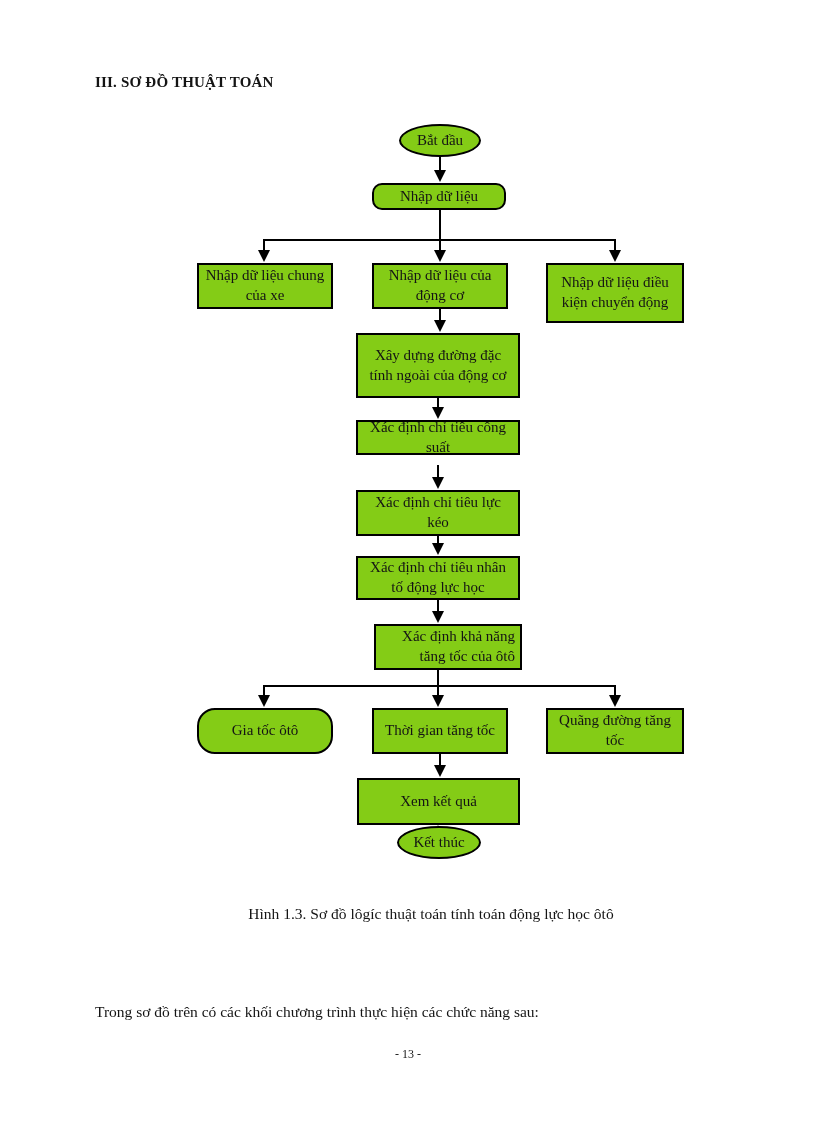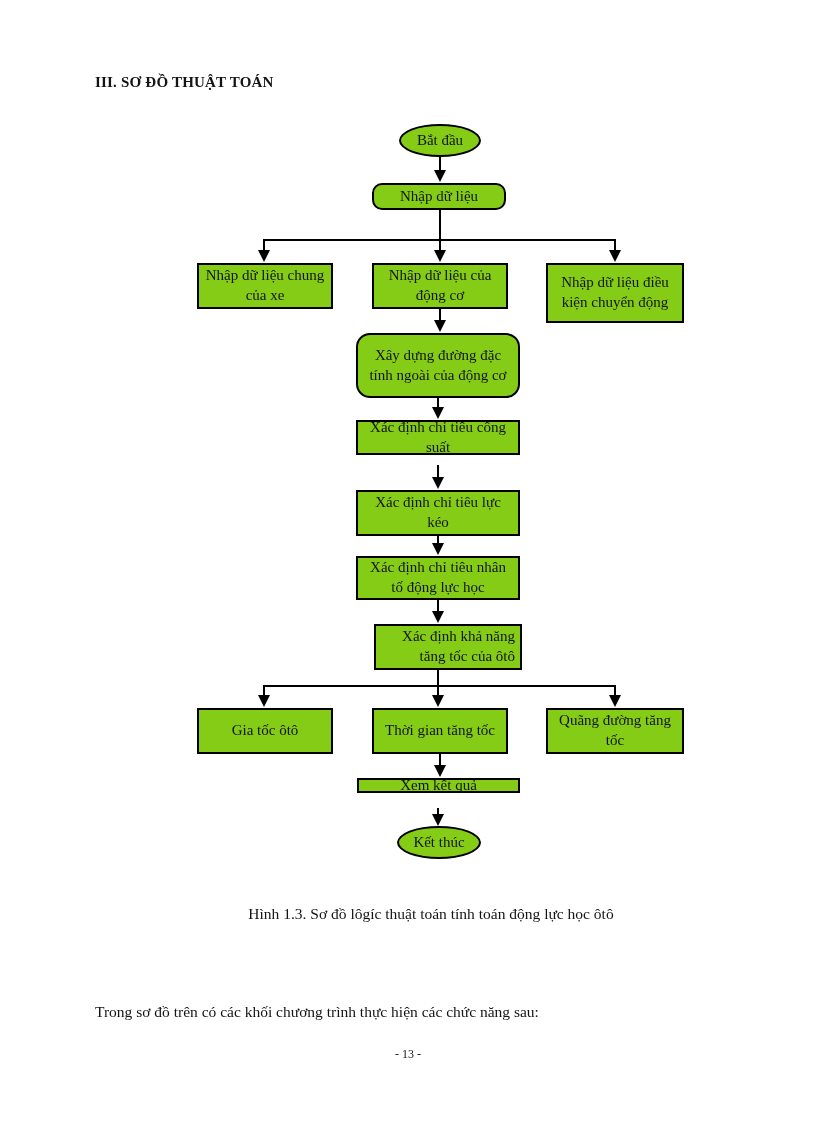--- a/index.html
+++ b/index.html
@@ -71,37 +71,37 @@
   <div class="node terminal" style="left:399px; top:124px; width:82px; height:33px;">Bắt đầu</div>
 
   <div class="node" style="left:372px; top:183px; width:134px; height:27px;border-radius:10px;">Nhập dữ liệu</div>
 
   <div class="node" style="left:197px; top:263px; width:136px; height:46px;">Nhập dữ liệu chung của xe</div>
 
   <div class="node" style="left:372px; top:263px; width:136px; height:46px;">Nhập dữ liệu của động cơ</div>
 
   <div class="node" style="left:546px; top:263px; width:138px; height:60px;">Nhập dữ liệu điều kiện chuyển động</div>
 
-  <div class="node" style="left:356px; top:333px; width:164px; height:65px;border-radius:14px;">Xây dựng đường đặc tính ngoài của động cơ</div>
+  <div class="node" style="left:356px; top:333px; width:164px; height:65px;">Xây dựng đường đặc tính ngoài của động cơ</div>
 
   <div class="node" style="left:356px; top:420px; width:164px; height:35px;">Xác định chỉ tiêu công suất</div>
 
   <div class="node" style="left:356px; top:490px; width:164px; height:46px;">Xác định chỉ tiêu lực kéo</div>
 
   <div class="node" style="left:356px; top:556px; width:164px; height:44px;">Xác định chỉ tiêu nhân tố động lực học</div>
 
   <div class="node" style="left:374px; top:624px; width:148px; height:46px;text-align:right;">Xác định khả năng tăng tốc của ôtô</div>
 
-  <div class="node" style="left:197px; top:708px; width:136px; height:46px;">Gia tốc ôtô</div>
+  <div class="node" style="left:197px; top:708px; width:136px; height:46px;border-radius:18px;">Gia tốc ôtô</div>
 
   <div class="node" style="left:372px; top:708px; width:136px; height:46px;">Thời gian tăng tốc</div>
 
   <div class="node" style="left:546px; top:708px; width:138px; height:46px;">Quãng đường tăng tốc</div>
 
-  <div class="node" style="left:357px; top:778px; width:163px; height:15px;">Xem kết quả</div>
+  <div class="node" style="left:357px; top:778px; width:163px; height:47px;">Xem kết quả</div>
 
   <div class="node terminal" style="left:397px; top:826px; width:84px; height:33px;">Kết thúc</div>
 
   <div class="fig-caption">Hình 1.3. Sơ đồ lôgíc thuật toán tính toán động lực học ôtô</div>
 
 
   <div class="para para-2">Trong sơ đồ trên có các khối chương trình thực hiện các chức năng sau:</div>
 
   <div class="page-number">- 13 -</div>
 

